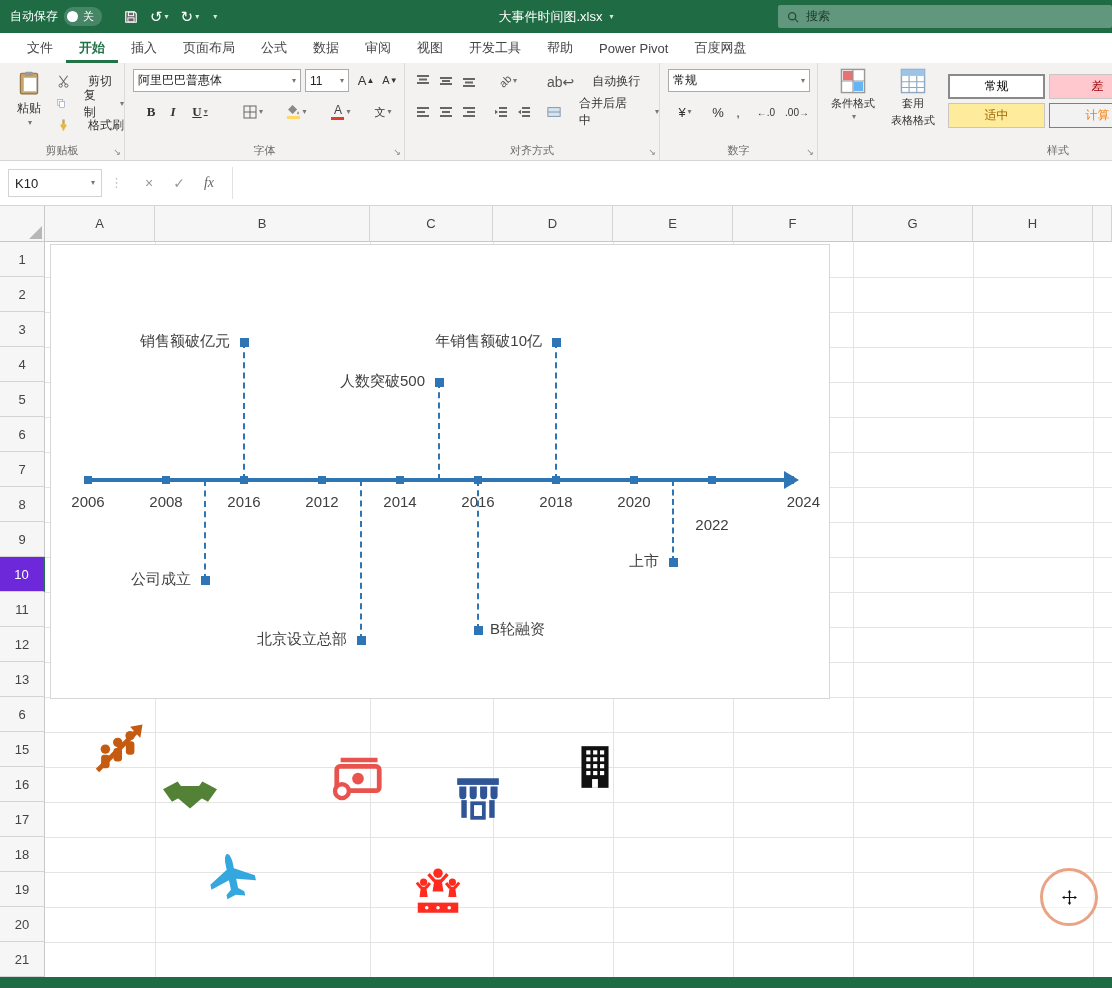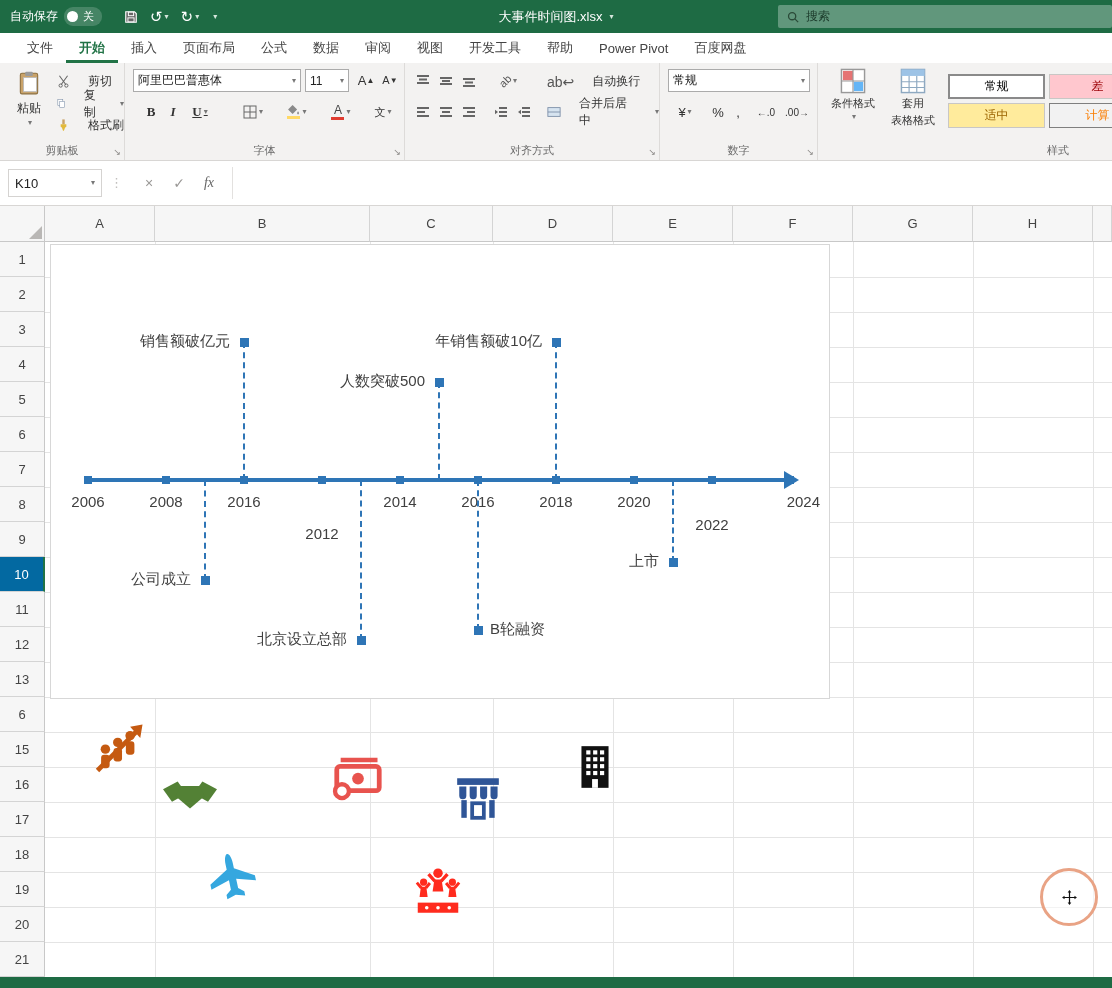--- a/index.html
+++ b/index.html
@@ -69,21 +69,21 @@
   .corner{position:absolute;left:0;top:0;width:45px;height:36px;background:#F6F6F6;
           border-right:1px solid #C8C8C8;border-bottom:1px solid #C8C8C8;box-sizing:border-box;cursor:default}
   .corner-tri{position:absolute;right:2px;bottom:2px;width:0;height:0;
               border-left:13px solid transparent;border-bottom:13px solid #B9B7B5}
   .col-hdr{position:absolute;top:0;height:36px;background:#F6F6F6;border-right:1px solid #D4D4D4;
            border-bottom:1px solid #C8C8C8;box-sizing:border-box;display:flex;align-items:center;
            justify-content:center;font-size:13px;color:#444;cursor:default}
   .row-hdr{position:absolute;left:0;width:45px;height:35px;background:#F6F6F6;border-right:1px solid #C8C8C8;
            border-bottom:1px solid #D4D4D4;box-sizing:border-box;display:flex;align-items:center;
            justify-content:center;font-size:13px;color:#444;cursor:default}
-  .row-hdr.selected{background:#0369a1;color:#fff;border-right:2px solid var(--green,#217346)}
+  .row-hdr.selected{background:#6d28d9;color:#fff;border-right:2px solid var(--green,#217346)}
   .vline{position:absolute;top:36px;bottom:0;width:1px;background:#E4E4E4}
   .hline{position:absolute;left:45px;right:0;height:1px;background:#E4E4E4}
 
   
   .chart{position:absolute;left:50px;top:38px;width:780px;height:455px;background:#fff;
          border:1px solid #D7D7D7;box-sizing:border-box}
   .chart-title{position:absolute;top:16px;left:0;right:0;text-align:center;font-size:23px;
                color:#595959;letter-spacing:2px}
   .tl-line{position:absolute}
   .tl-arrow{position:absolute;width:0;height:0}
@@ -555,21 +555,21 @@
       <div style="position:absolute;inset:0">
           <div class="tl-line" style="left: 35px; top: 233px; width: 700px; height: 4px; background: rgb(46, 117, 182);"></div>
           <div class="tl-arrow" style="left: 733px; top: 226px; border-left: 15px solid rgb(46, 117, 182); border-top: 9px solid transparent; border-bottom: 9px solid transparent;"></div>
           <div class="tl-tick" style="left: 33px; top: 231px; background: rgb(46, 117, 182);"></div>
           <div class="tl-year" style="left: 7px; top: 248px;">2006</div>
           <div class="tl-tick" style="left: 111px; top: 231px; background: rgb(46, 117, 182);"></div>
           <div class="tl-year" style="left: 85px; top: 248px;">2008</div>
           <div class="tl-tick" style="left: 189px; top: 231px; background: rgb(46, 117, 182);"></div>
           <div class="tl-year" style="left: 163px; top: 248px;">2016</div>
           <div class="tl-tick" style="left: 267px; top: 231px; background: rgb(46, 117, 182);"></div>
-          <div class="tl-year" style="left: 241px; top: 248px; margin-top: 32px;">2012</div>
+          <div class="tl-year" style="left: 241px; top: 248px;">2012</div>
           <div class="tl-tick" style="left: 345px; top: 231px; background: rgb(46, 117, 182);"></div>
           <div class="tl-year" style="left: 319px; top: 248px;">2014</div>
           <div class="tl-tick" style="left: 423px; top: 231px; background: rgb(46, 117, 182);"></div>
           <div class="tl-year" style="left: 397px; top: 248px;">2016</div>
           <div class="tl-tick" style="left: 501px; top: 231px; background: rgb(46, 117, 182);"></div>
           <div class="tl-year" style="left: 475px; top: 248px;">2018</div>
           <div class="tl-tick" style="left: 579px; top: 231px; background: rgb(46, 117, 182);"></div>
           <div class="tl-year" style="left: 553px; top: 248px;">2020</div>
           <div class="tl-tick" style="left: 657px; top: 231px; background: rgb(46, 117, 182);"></div>
           <div class="tl-year" style="left: 631px; top: 248px; margin-top: 23px;">2022</div>

